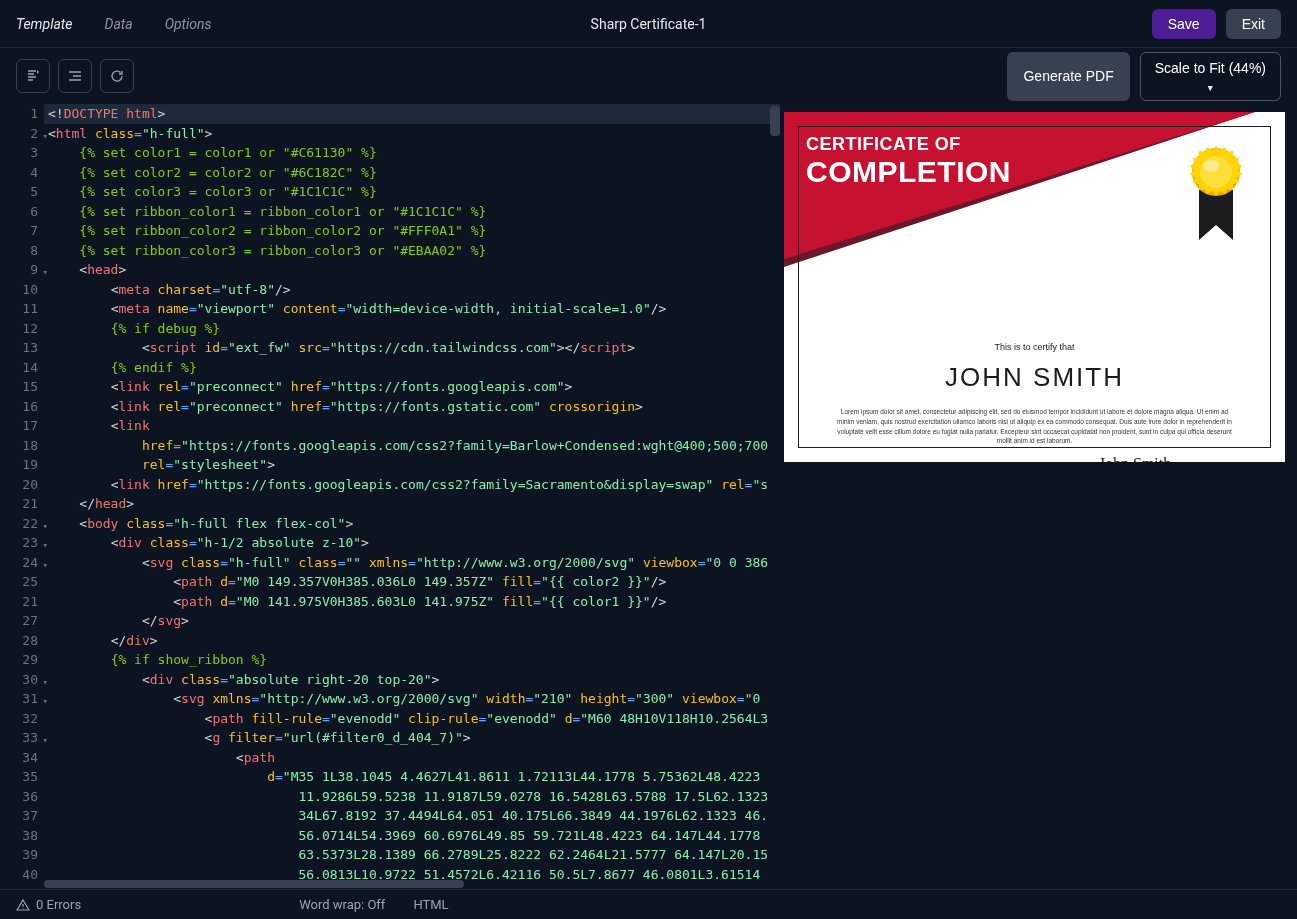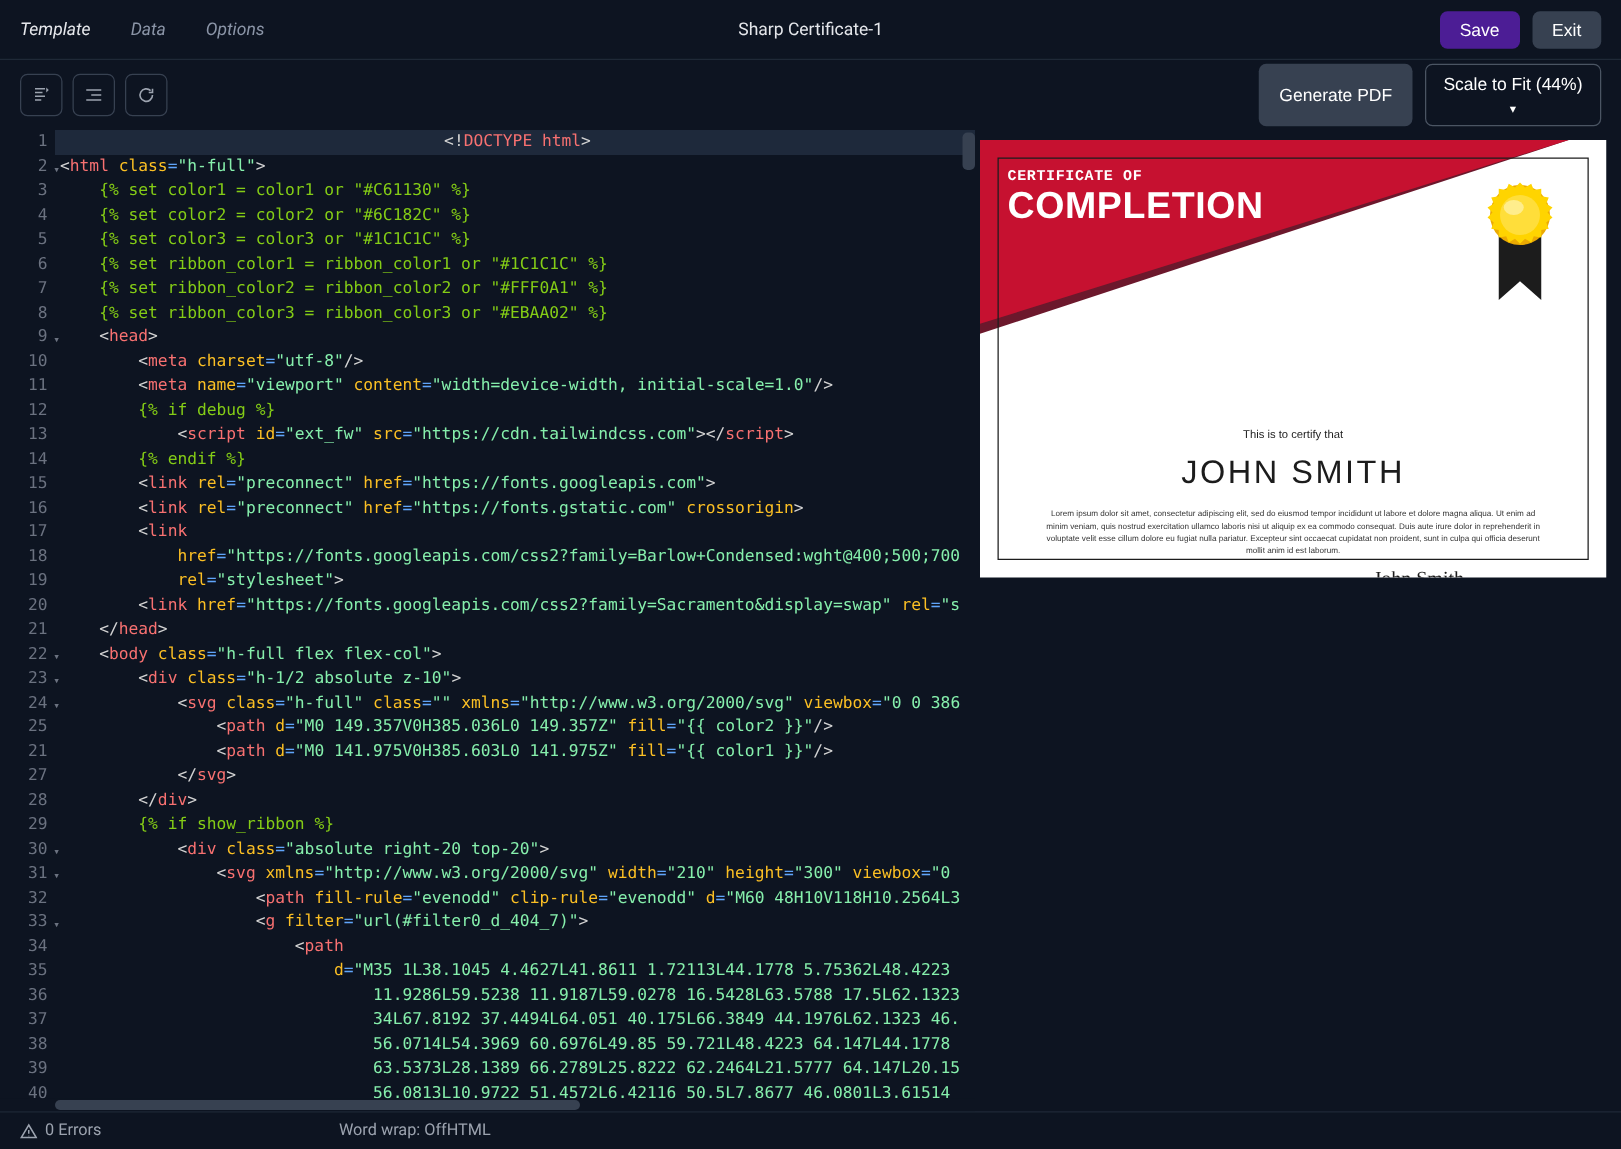--- a/index.html
+++ b/index.html
@@ -97,21 +97,21 @@
 }
 .gutter .ln { height: 19.5px; position: relative; }
 .fold { position: absolute; right: -10px; color: #6b7280; font-size: 9px; top: 3px; }
 .code-lines {
   flex: 1;
   overflow: hidden;
   white-space: pre;
   position: relative;
 }
 .line { height: 19.5px; padding-left: 4px; }
-.line.hl { background: #1e293b; text-align: center; }
+.line.hl { background: #1e293b; }
 .t-pun { color: #d4d4d4; }
 .t-tag { color: #f87171; }
 .t-attr { color: #fbbf24; }
 .t-op { color: #60a5fa; }
 .t-str { color: #86efac; }
 .t-tpl { color: #84cc16; }
 .hscroll {
   height: 10px;
   background: #0d1421;
   position: relative;
@@ -147,21 +147,21 @@
   overflow: hidden;
 }
 .cert-border {
   position: absolute;
   inset: 14px;
   border: 1px solid #1c1c1c;
 }
 .triangles { position: absolute; top: 0; left: 0; width: 100%; height: 180px; }
 .ribbon { position: absolute; right: 34px; top: 28px; }
 .cert-head { position: absolute; top: 22px; left: 22px; color: #fff; font-family: Arial, sans-serif; }
-.cert-head .line1 { font-size: 12px; font-weight: 700; letter-spacing: 0.5px; font-family: Liberation Mono, monospace; }
+.cert-head .line1 { font-size: 18px; font-weight: 700; letter-spacing: 0.5px; }
 .cert-head .line2 { font-size: 30px; font-weight: 800; letter-spacing: 0.5px; }
 .cert-body {
   position: absolute;
   top: 230px;
   left: 0;
   right: 0;
   text-align: center;
   font-family: Arial, sans-serif;
   color: #1c1c1c;
   padding: 0 50px;
@@ -172,20 +172,21 @@
 .sig-row { display: flex; justify-content: space-between; padding: 0 30px; }
 .sig-block { width: 140px; text-align: center; }
 .sig-line { border-bottom: 1px solid #1c1c1c; height: 20px; display: flex; align-items: flex-end; justify-content: center; }
 .sig-script { font-family: cursive; font-size: 16px; color: #1c1c1c; }
 .status-bar {
   height: 30px;
   border-top: 1px solid #1f2937;
   display: flex;
   align-items: center;
   padding: 0 16px;
+  gap: 28px;
   font-size: 13px;
   color: #9ca3af;
 }
 .status-item { display: flex; align-items: center; gap: 6px; }
 .status-item.ww { margin-left: 190px; }
 .chev { font-size: 10px; }
 </style>
 </head>
 <body>
 

